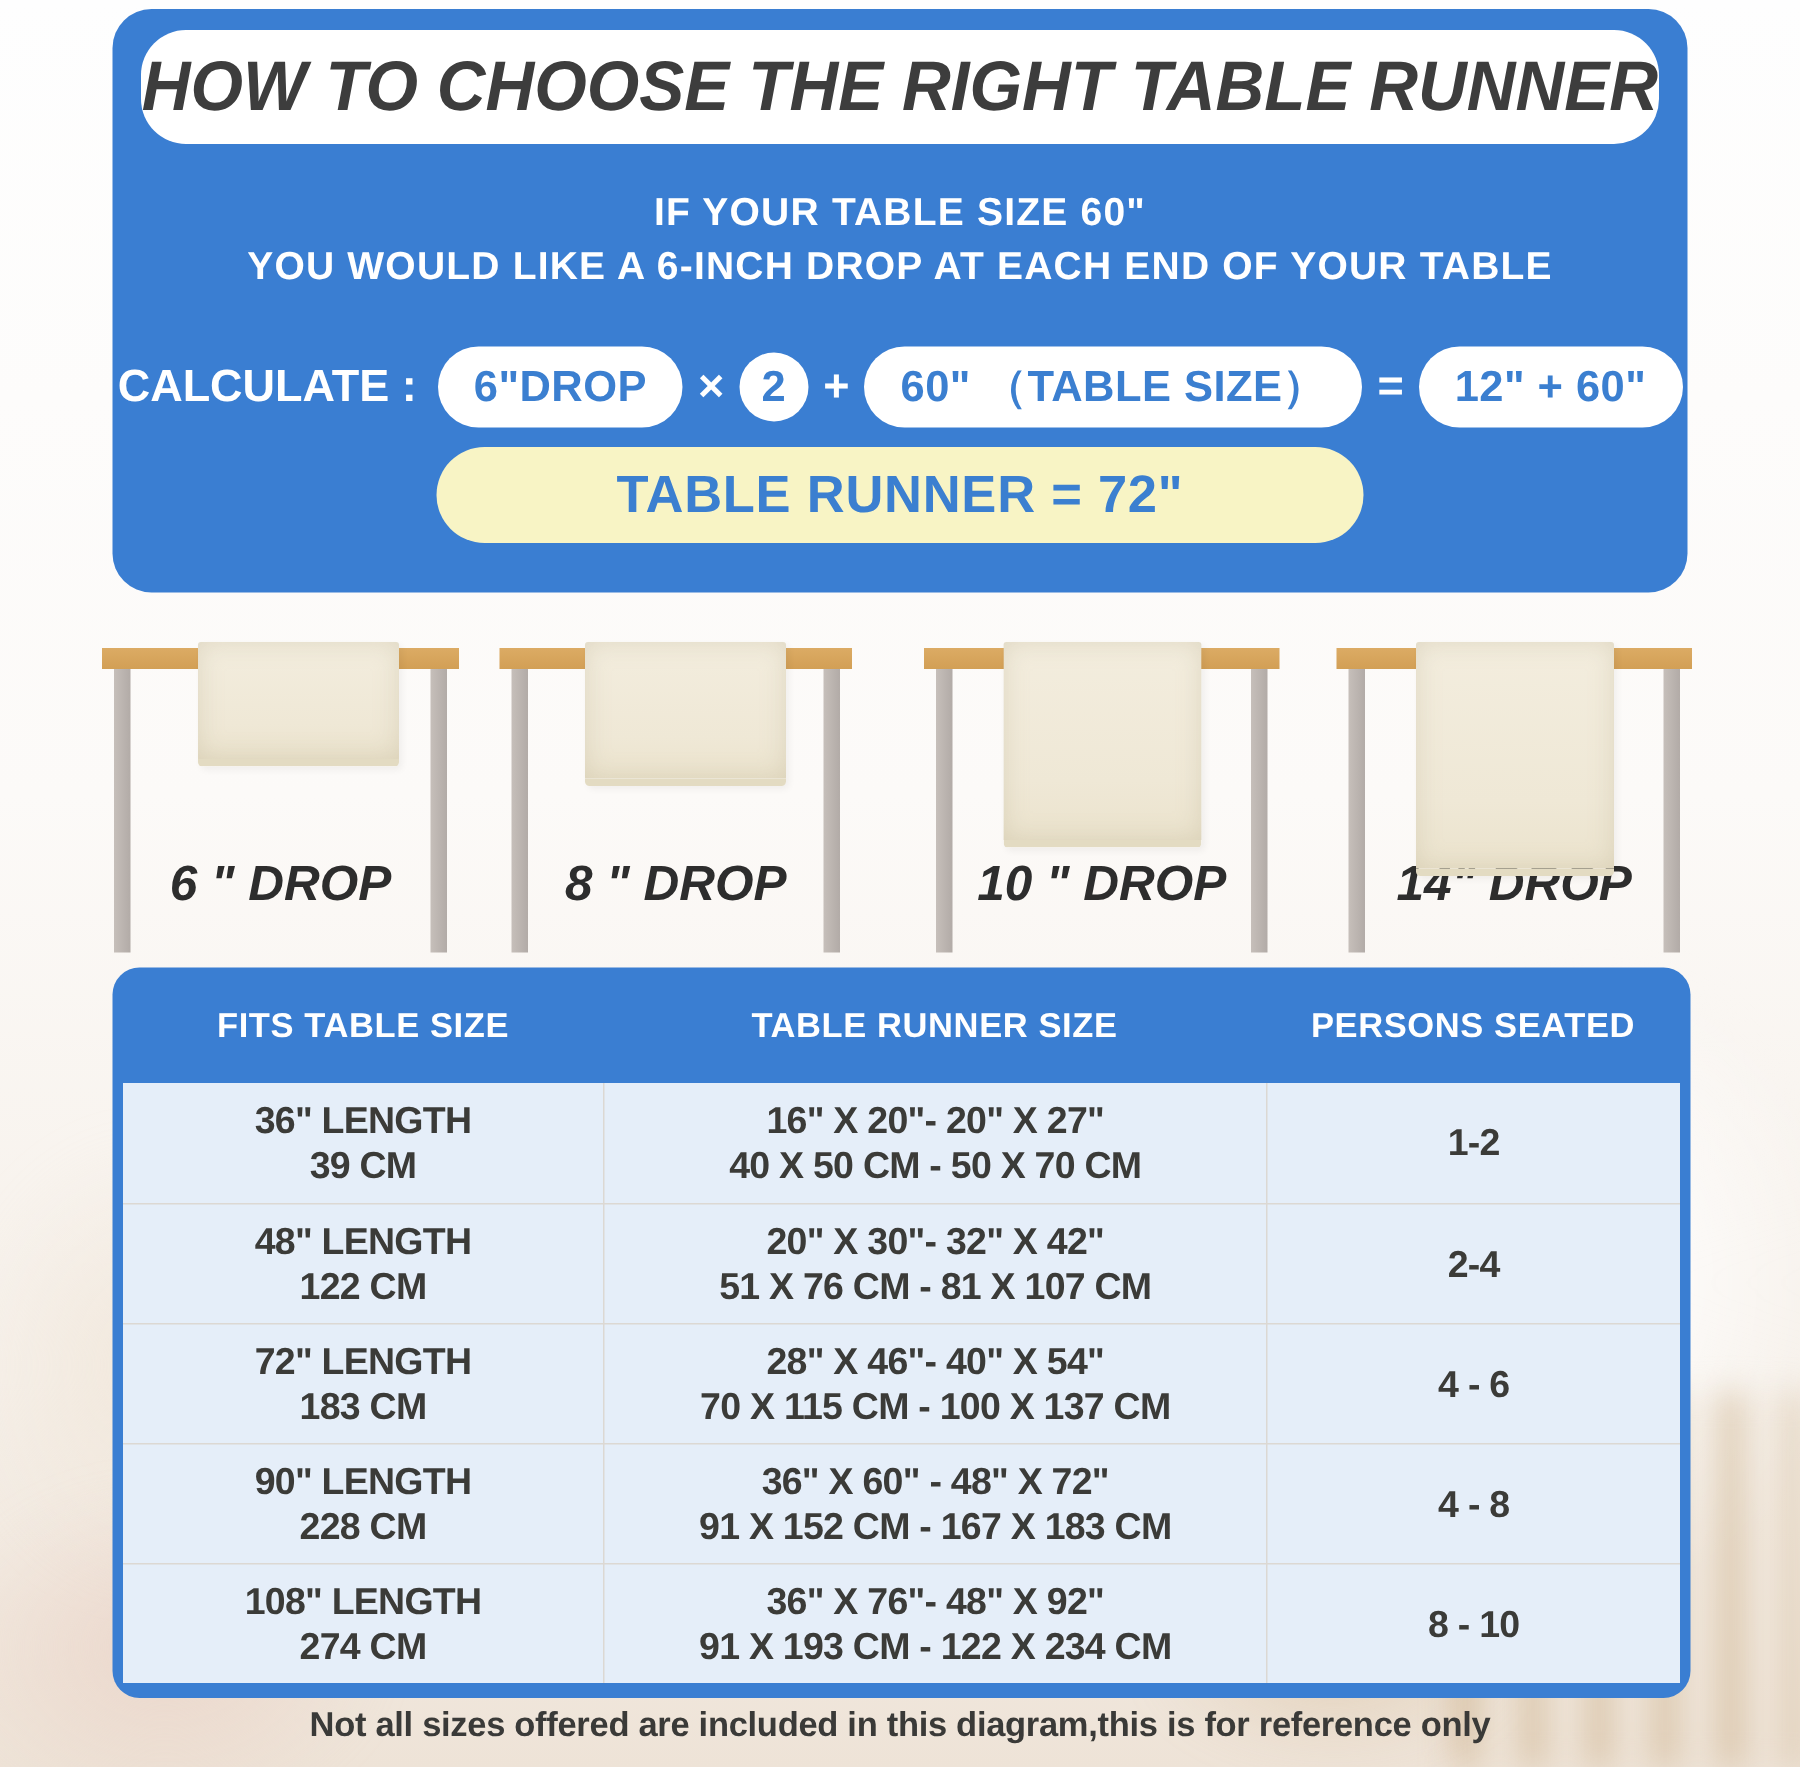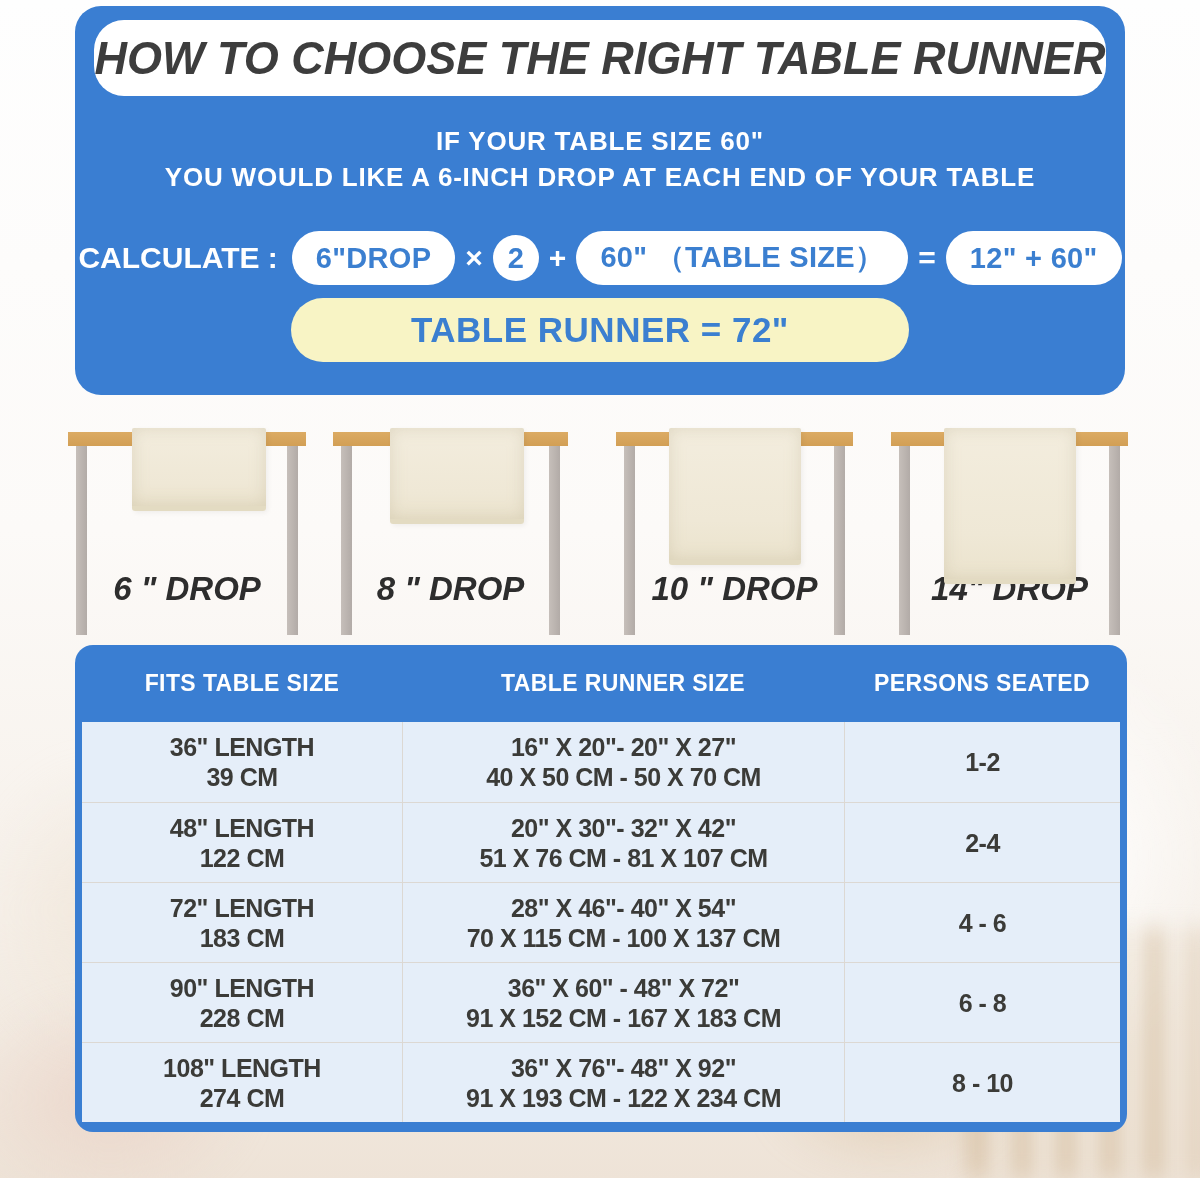--- a/index.html
+++ b/index.html
@@ -235,32 +235,33 @@
 
       <div class="cell bt">
         <span>90" LENGTH</span>
         <span>228 CM</span>
       </div>
       <div class="cell bt bl">
         <span>36" X 60" - 48" X 72"</span>
         <span>91 X 152 CM - 167 X 183 CM</span>
       </div>
       <div class="cell bt bl">
-        <span>6 - 8</span>
+        <span>4 - 8</span>
       </div>
 
       <div class="cell bt">
         <span>108" LENGTH</span>
         <span>274 CM</span>
       </div>
       <div class="cell bt bl">
         <span>36" X 76"- 48" X 92"</span>
         <span>91 X 193 CM - 122 X 234 CM</span>
       </div>
       <div class="cell bt bl">
         <span>8 - 10</span>
       </div>
 
     </div>
   </section>
 
+  <p class="footer-note">Not all sizes offered are included in this diagram,this is for reference only</p>
 
 </div>
 
 </body></html>

